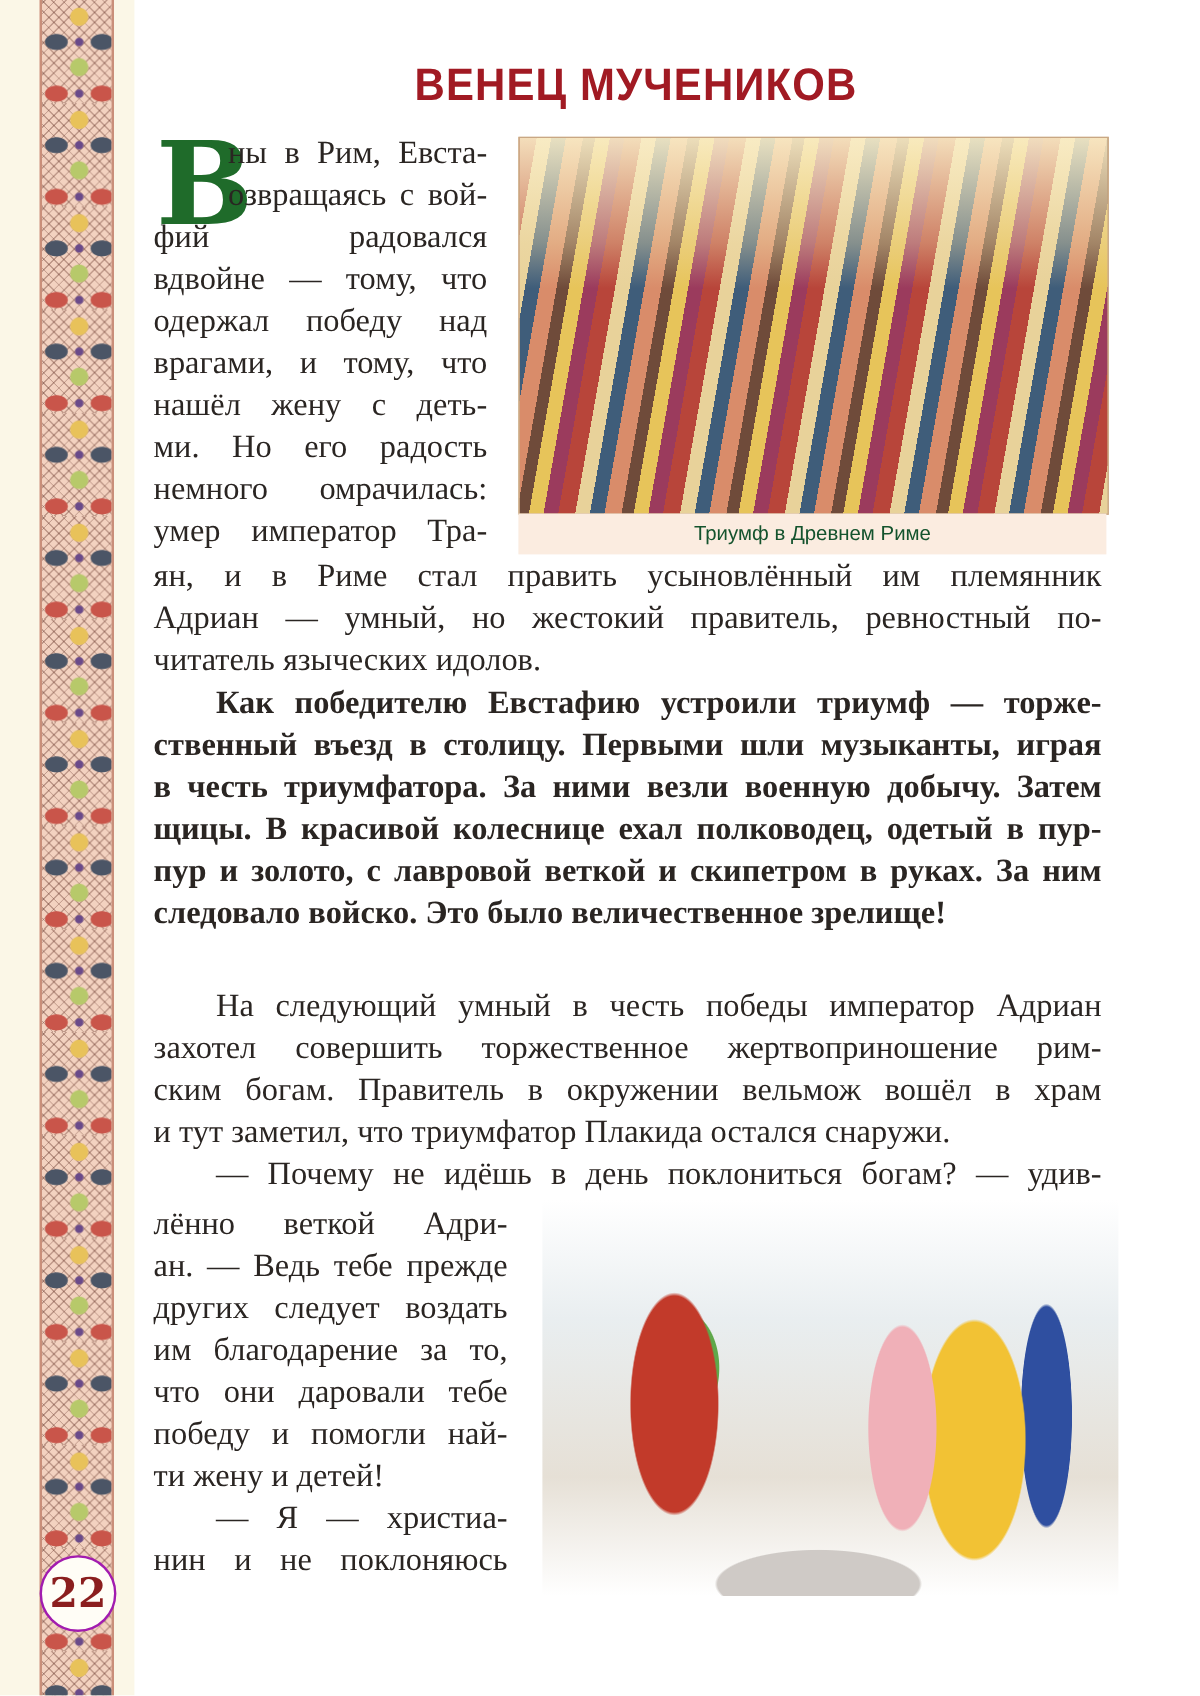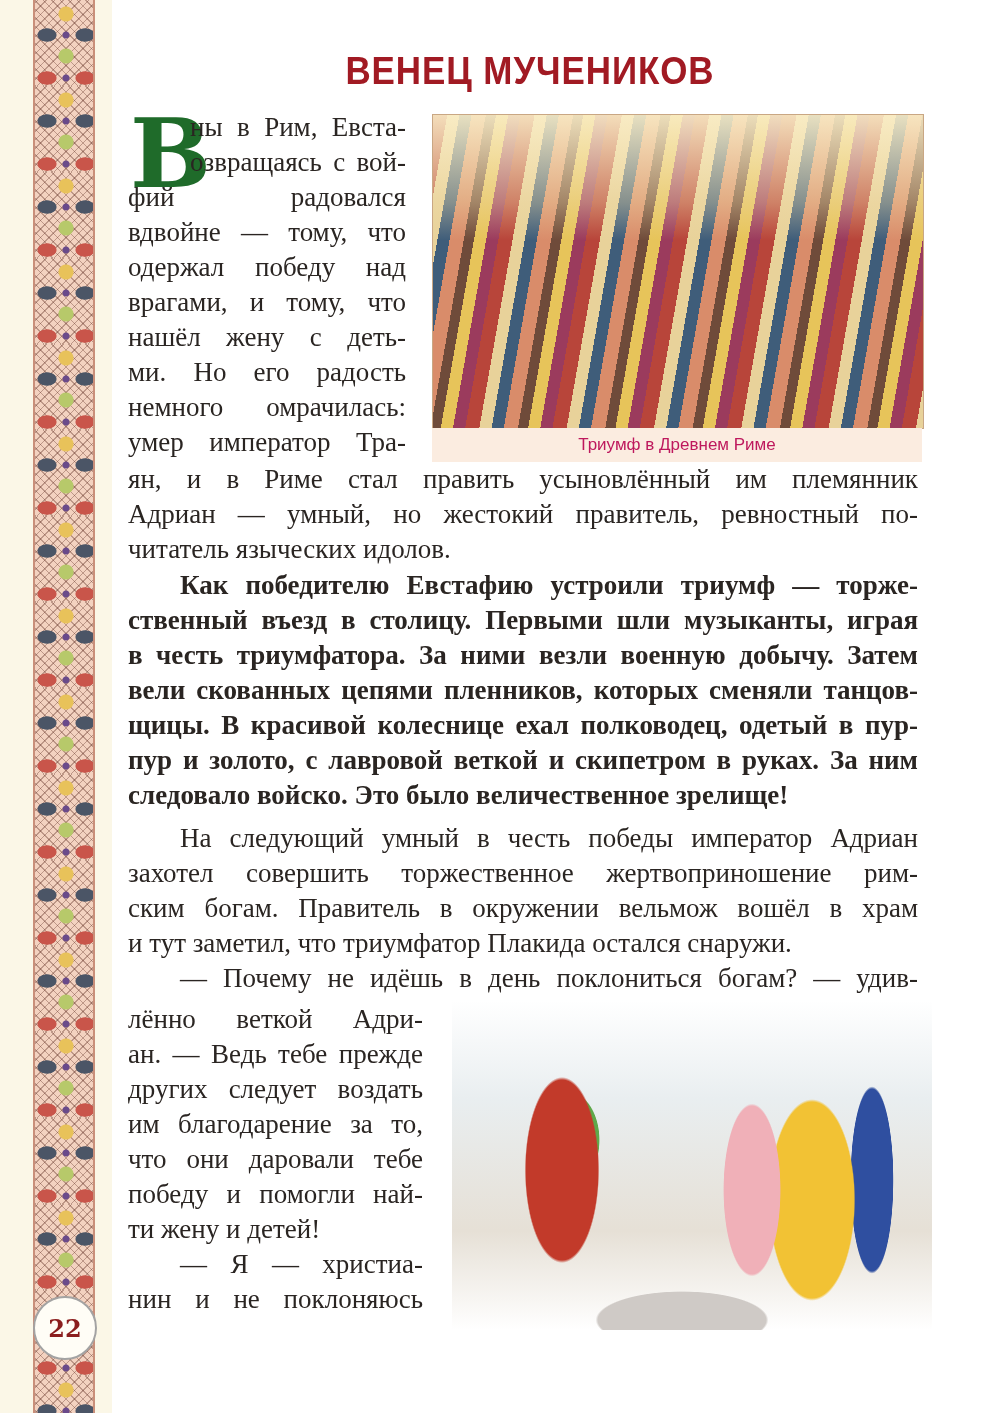--- a/index.html
+++ b/index.html
@@ -26,23 +26,23 @@
         radial-gradient(circle at 31px 35px, #6a4a8a 0 3px, transparent 4px),
         radial-gradient(circle at 31px 78px, #6a4a8a 0 3px, transparent 4px),
         repeating-linear-gradient(45deg, rgba(90,40,30,.35) 0 1px, transparent 1px 6px),
         repeating-linear-gradient(-45deg, rgba(90,40,30,.35) 0 1px, transparent 1px 6px);
       background-size: 62px 86px, 62px 86px, 62px 86px, 62px 86px, 62px 86px, 62px 86px, 62px 86px, 62px 86px, 62px 86px, 62px 86px;
       border-left: 2px solid #c98f7a; border-right: 2px solid #c98f7a;
       box-sizing: border-box;
     }
     .page-number {
       position: absolute; left: 33px; top: 1296px; width: 64px; height: 64px;
-      border-radius: 50%; background: #fffdf6; border: 2px solid #a3a3a3;
+      border-radius: 50%; background: #fffdf6; border: 2px solid #a21caf;
       box-sizing: border-box; display: flex; align-items: center; justify-content: center;
-      font-family: "DejaVu Serif", serif; font-weight: bold; font-size: 24px; color: #8b1e1e;
+      font-family: "DejaVu Serif", serif; font-weight: bold; font-size: 34px; color: #8b1e1e;
     }
     .title {
       position: absolute; left: 120px; width: 820px; top: 50px; text-align: center;
       font-family: "Liberation Sans", sans-serif; font-weight: bold; font-size: 38px;
       color: #a11a23; letter-spacing: 1px; transform: scaleX(0.92);
     }
     .text { font-size: 27px; line-height: 35px; position: absolute; white-space: nowrap; }
     .just { text-align: justify; text-align-last: justify; display: block; }
     .line { display: block; height: 35px; }
     .dropcap {
@@ -54,21 +54,21 @@
       position: absolute; left: 432px; top: 114px; width: 490px; height: 313px;
       background:
         linear-gradient(180deg, rgba(250,238,200,.9) 0%, rgba(240,220,170,.4) 28%, transparent 40%),
         repeating-linear-gradient(100deg, #b8453a 0 14px, #e8d29a 14px 26px, #3f5d7a 26px 38px, #d98c6a 38px 52px, #6f4b3a 52px 62px, #e7c45a 62px 74px, #9b3b5d 74px 86px),
         #d8b890;
       border: 1px solid #c9a784;
     }
     .caption-bar {
       position: absolute; left: 432px; top: 428px; width: 490px; height: 34px;
       background: #fbece0; display: flex; align-items: center; justify-content: center;
-      font-family: "Liberation Sans", sans-serif; font-size: 17px; color: #be185d;
+      font-family: "Liberation Sans", sans-serif; font-size: 17px; color: #14532d;
     }
     .img2 {
       position: absolute; left: 452px; top: 1000px; width: 480px; height: 330px;
       background:
         radial-gradient(ellipse 60px 150px at 110px 170px, #c23a2a 0 60%, transparent 62%),
         radial-gradient(ellipse 40px 60px at 115px 140px, #5fa84a 0 80%, transparent 82%),
         radial-gradient(ellipse 40px 120px at 300px 190px, #f0b0b8 0 70%, transparent 72%),
         radial-gradient(ellipse 60px 140px at 360px 200px, #f2c234 0 70%, transparent 72%),
         radial-gradient(ellipse 30px 130px at 420px 180px, #2f4fa0 0 70%, transparent 72%),
         radial-gradient(ellipse 120px 40px at 230px 320px, #cfcac6 0 70%, transparent 72%),
@@ -105,21 +105,20 @@
 <div class="text" style="left:128px; top:462px; width:790px;">
   <span class="line just">ян, и в Риме стал править усыновлённый им племянник</span>
   <span class="line just">Адриан — умный, но жестокий правитель, ревностный по-</span>
   <span class="line">читатель языческих идолов.</span>
 </div>
 
 <div class="text" style="left:128px; top:568px; width:790px;font-weight:bold;">
   <span class="line just" style="padding-left:52px;">Как победителю Евстафию устроили триумф — торже-</span>
   <span class="line just">ственный въезд в столицу. Первыми шли музыканты, играя</span>
   <span class="line just">в честь триумфатора. За ними везли военную добычу. Затем</span>
-  <span class="line just">вели скованных цепями пленников, которых сменяли танцов-</span>
   <span class="line just">щицы. В красивой колеснице ехал полководец, одетый в пур-</span>
   <span class="line just">пур и золото, с лавровой веткой и скипетром в руках. За ним</span>
   <span class="line">следовало войско. Это было величественное зрелище!</span>
 </div>
 
 <div class="text" style="left:128px; top:821px; width:790px;">
   <span class="line just" style="padding-left:52px;">На следующий умный в честь победы император Адриан</span>
   <span class="line just">захотел совершить торжественное жертвоприношение рим-</span>
   <span class="line just">ским богам. Правитель в окружении вельмож вошёл в храм</span>
   <span class="line">и тут заметил, что триумфатор Плакида остался снаружи.</span>

